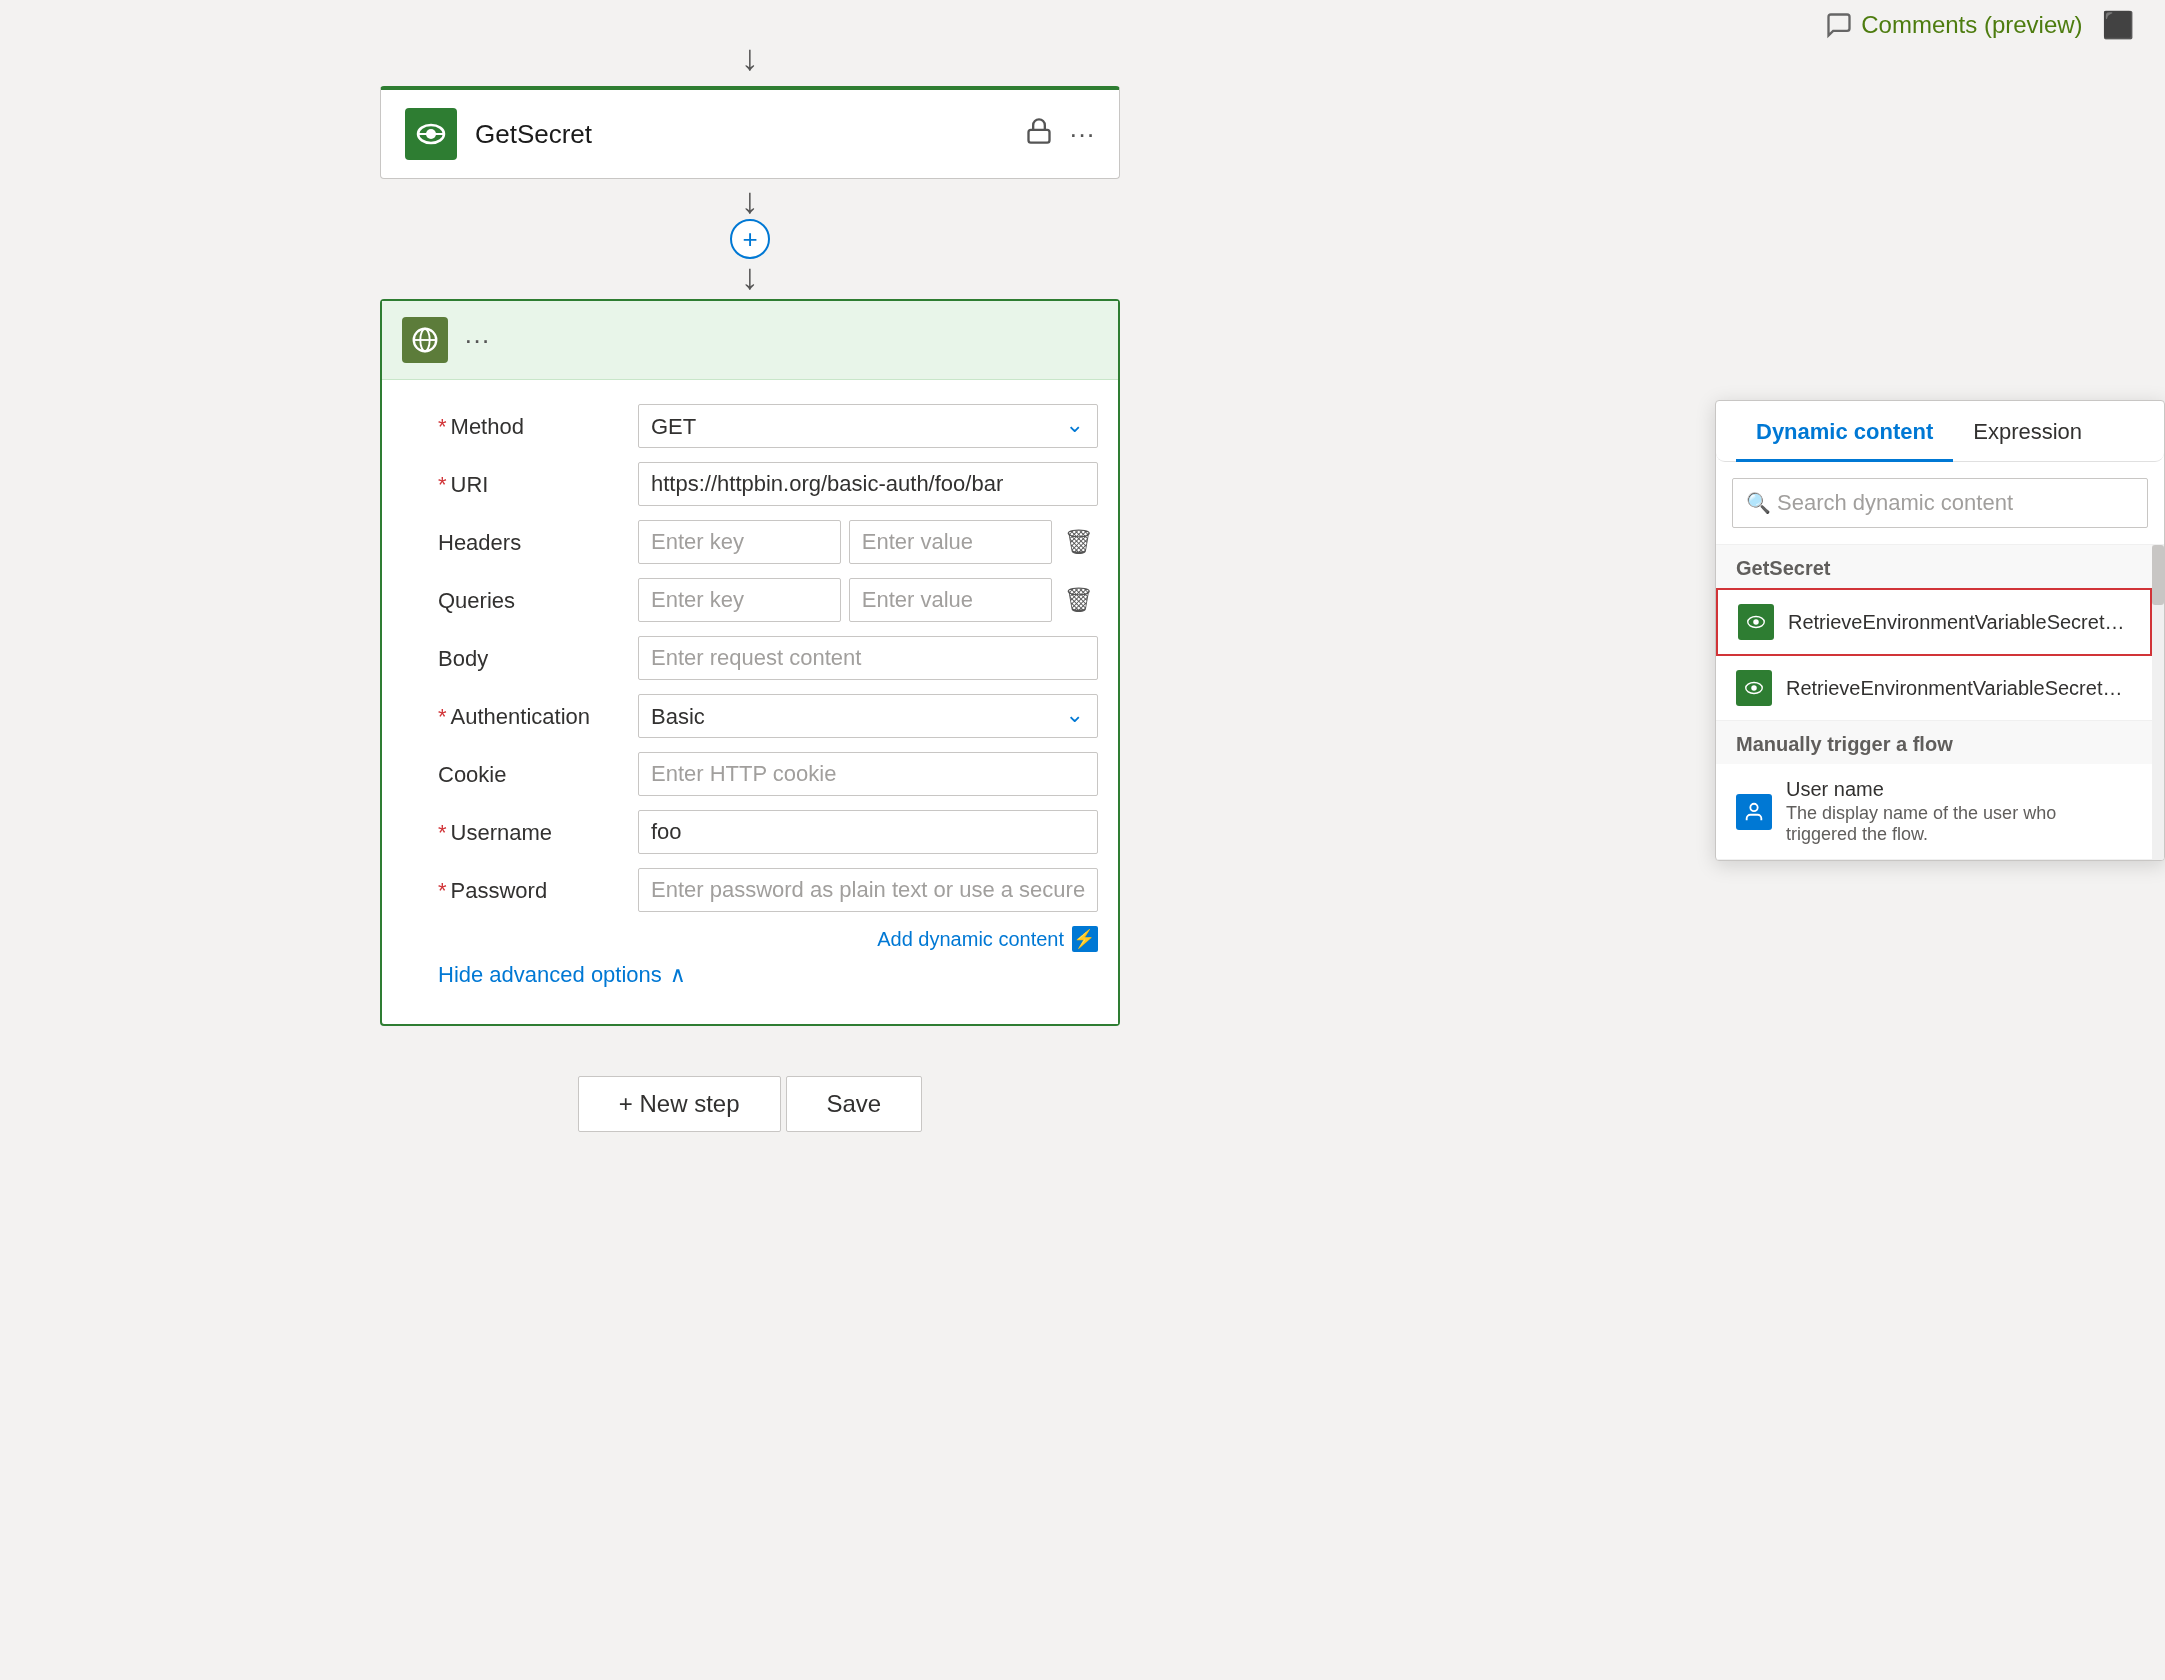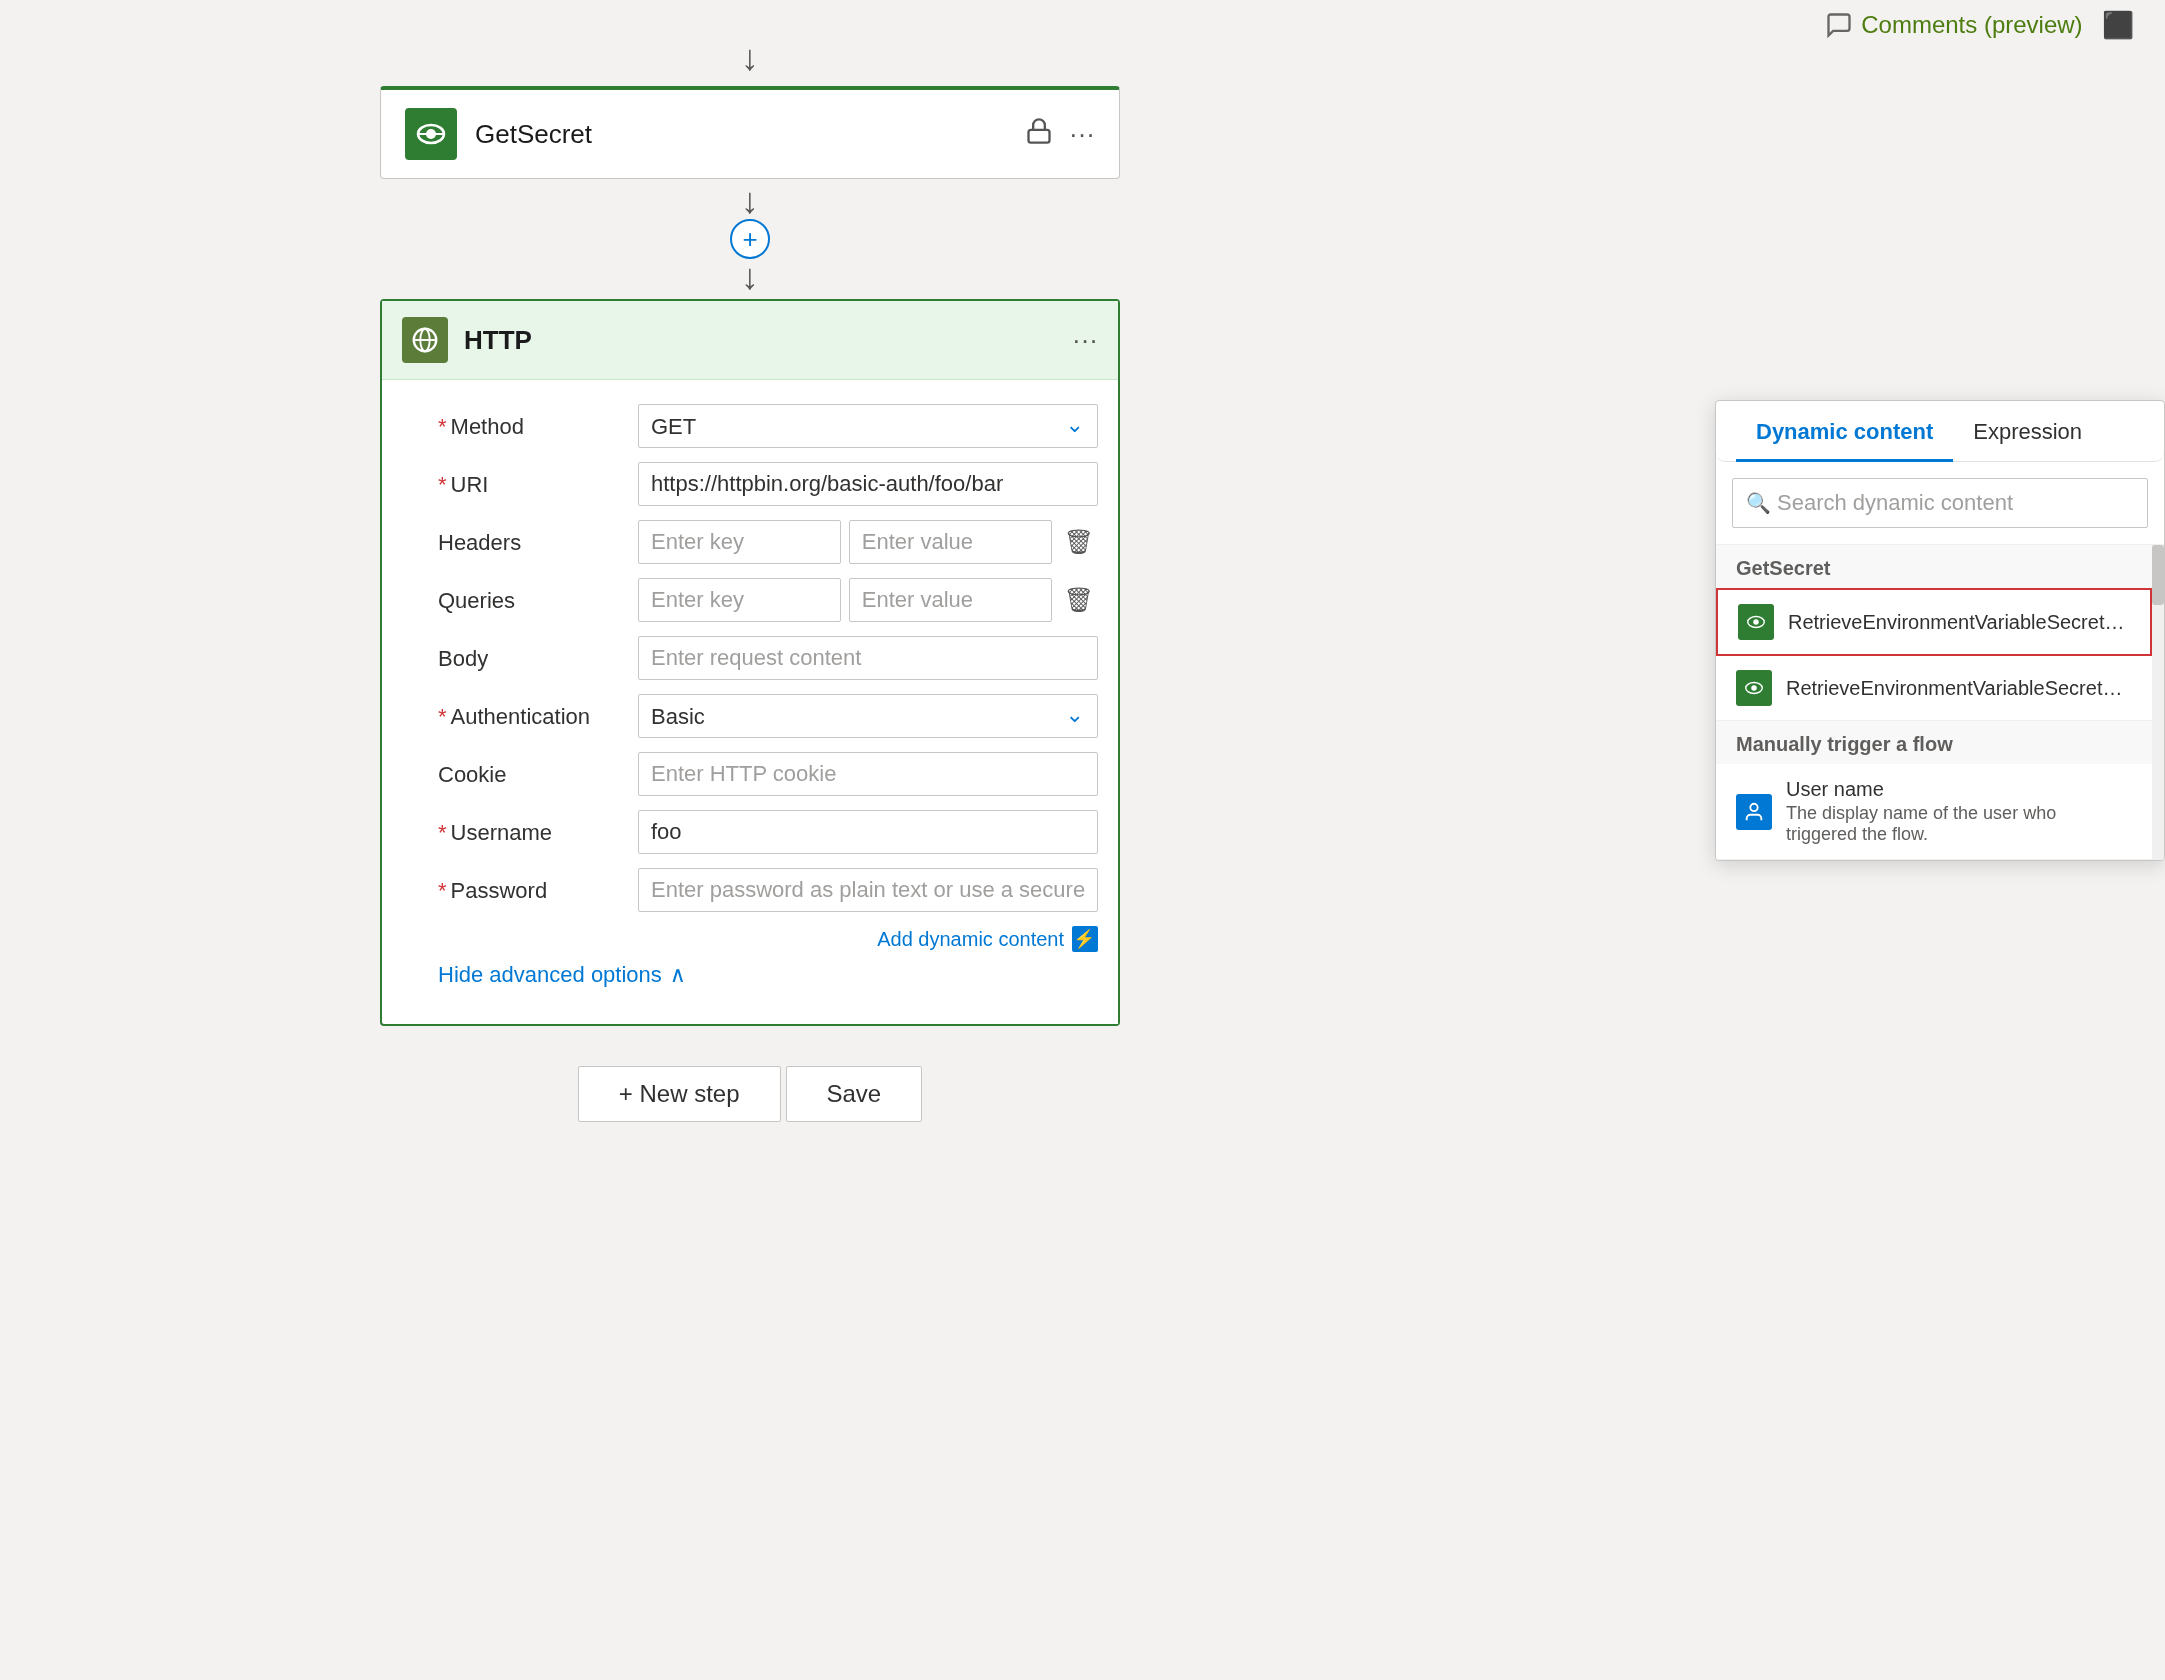--- a/index.html
+++ b/index.html
@@ -265,21 +265,21 @@
       display: flex;
       align-items: center;
       gap: 8px;
       margin-top: 4px;
     }
 
     
     .bottom-buttons {
       display: flex;
       gap: 5px;
-      margin-top: 40px;
+      margin-top: 50px;
     }
     .btn-outline {
       height: 56px;
       padding: 0 40px;
       border: 1px solid #c8c6c4;
       background: #fff;
       font-size: 24px;
       color: #323130;
       cursor: pointer;
       border-radius: 2px;
@@ -443,21 +443,20 @@
 
   <div class="http-card">
     <div class="http-card-header">
       <div class="http-icon">
         <svg width="30" height="30" viewBox="0 0 32 32" fill="white">
           <circle cx="16" cy="16" r="12" stroke="white" stroke-width="2.5" fill="none"></circle>
           <line x1="4" y1="16" x2="28" y2="16" stroke="white" stroke-width="2"></line>
           <ellipse cx="16" cy="16" rx="5" ry="12" stroke="white" stroke-width="2" fill="none"></ellipse>
         </svg>
       </div>
-      <span class="http-title">HTTP</span>
       <span class="more-icon" style="font-size:26px; color:#555;">···</span>
     </div>
 
     <div class="form-body">
 
       <div class="form-row">
         <div class="form-label">
           <span class="required">*</span><span>Method</span>
         </div>
         <div class="form-control">

